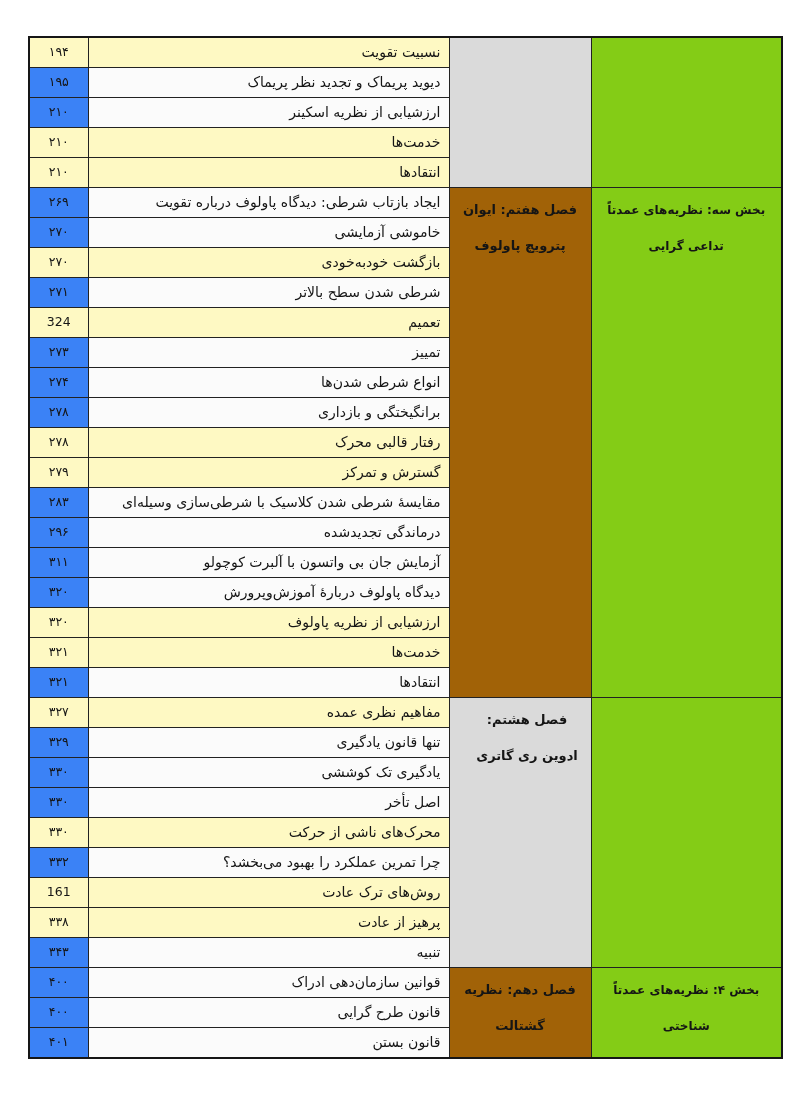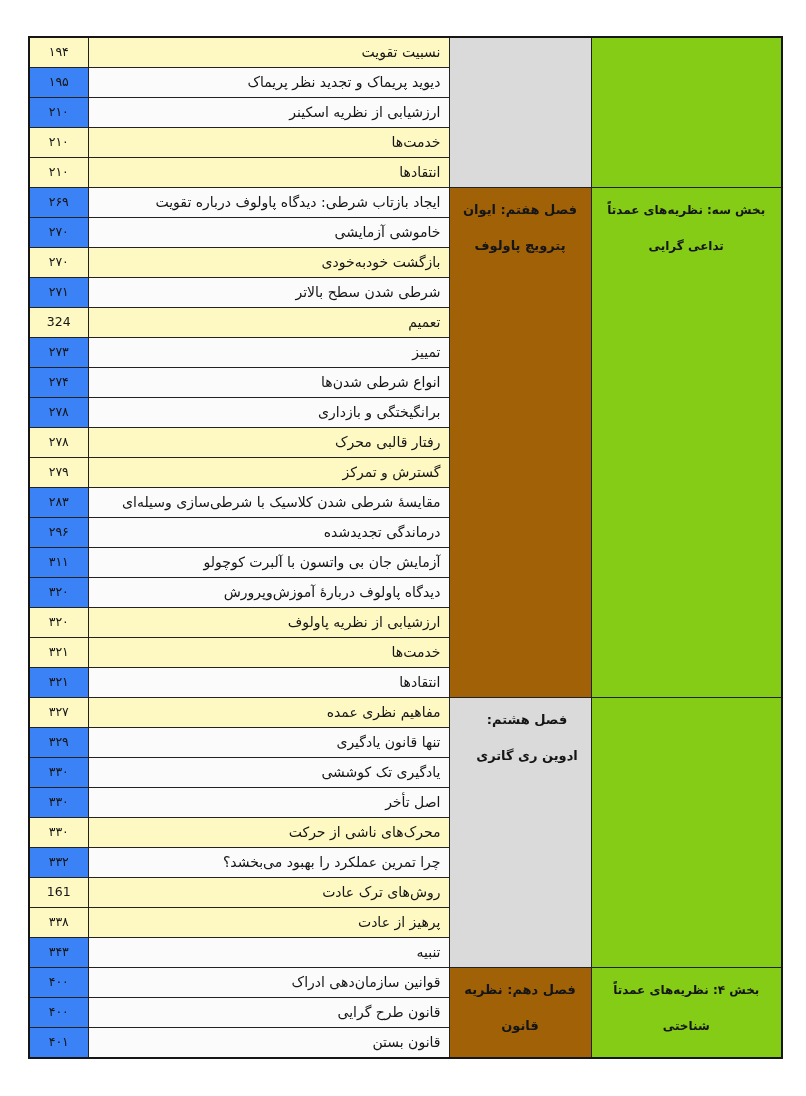--- a/index.html
+++ b/index.html
@@ -213,21 +213,21 @@
         </tr>
         <tr>
           <td class="cell-topic">تنبیه</td>
           <td class="cell-num">۳۴۳</td>
         </tr>
         <tr>
           <td class="cell-section" rowspan="3">
             <div class="cell-label">بخش ۴: نظریه‌های عمدتاً شناختی</div>
           </td>
           <td class="cell-chapter light" rowspan="3">
-            <div class="cell-label">فصل دهم: نظریه قانون</div>
+            <div class="cell-label">فصل دهم: نظریه گشتالت</div>
           </td>
           <td class="cell-topic">قوانین سازمان‌دهی ادراک</td>
           <td class="cell-num">۴۰۰</td>
         </tr>
         <tr>
           <td class="cell-topic">قانون طرح گرایی</td>
           <td class="cell-num">۴۰۰</td>
         </tr>
         <tr>
           <td class="cell-topic">قانون بستن</td>

